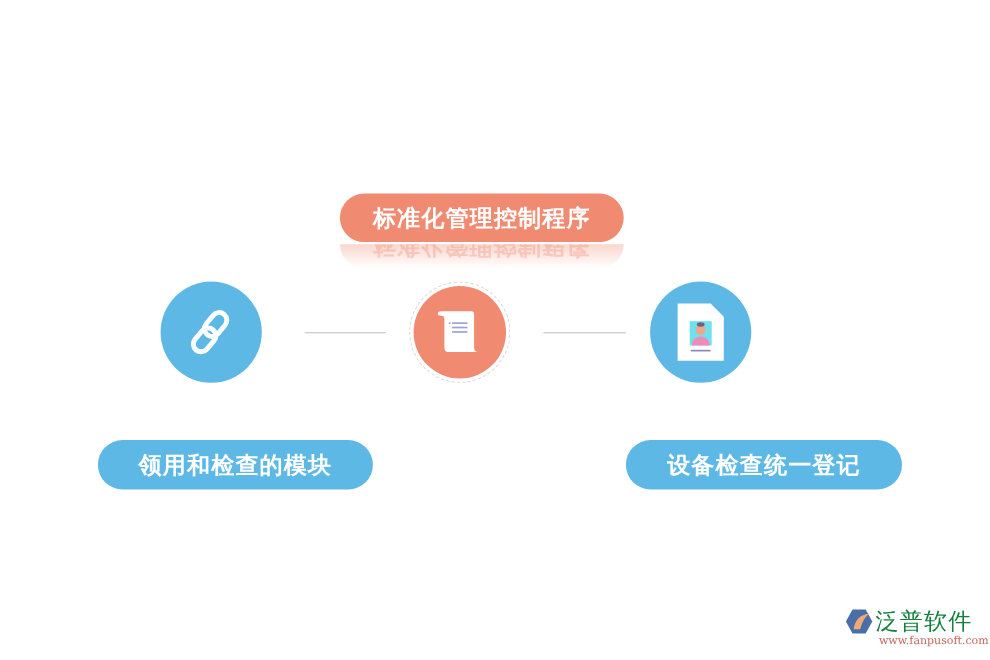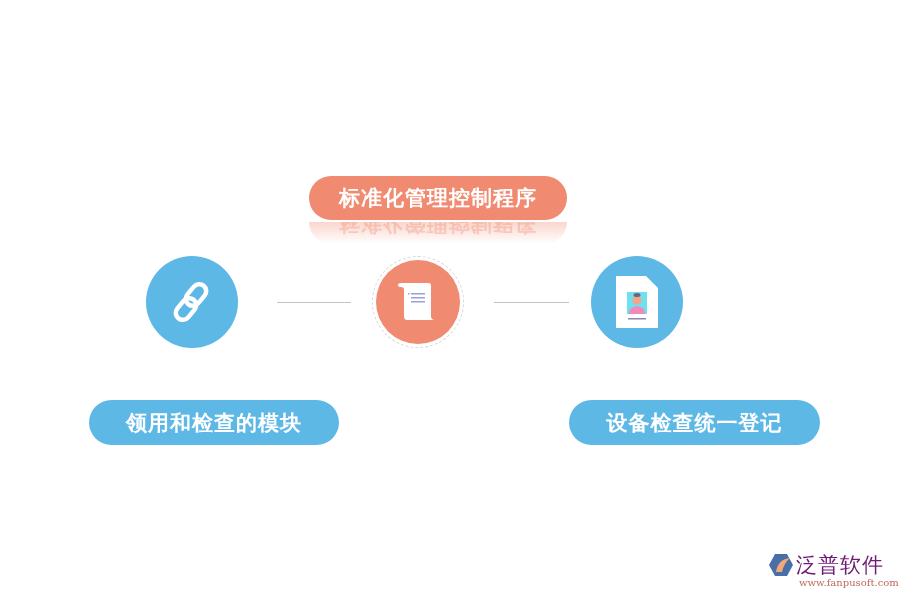--- a/index.html
+++ b/index.html
@@ -50,21 +50,21 @@
     .c-mid { left: 376px; top: 260px; width: 84px; height: 84px; background: #f08a70; }
     .line {
       position: absolute; top: 302px; height: 1px; background: #c4c4c8;
     }
     .line-left { left: 277px; width: 74px; }
     .line-right { left: 494px; width: 75px; }
     .logo {
       position: absolute; left: 768px; top: 551px; width: 125px; height: 40px;
     }
     .logo-name {
-      position: absolute; left: 28px; top: 0; font-size: 21px; color: #701a75;
+      position: absolute; left: 28px; top: 0; font-size: 21px; color: #15803d;
       letter-spacing: 1px;
     }
     .logo-url {
       position: absolute; left: 11px; top: 26px; font-size: 10px; color: #c0685a;
       font-family: "DejaVu Serif", "Liberation Serif", serif;
       margin-left: 20px;
     }
   </style>
 </head>
 <body>

